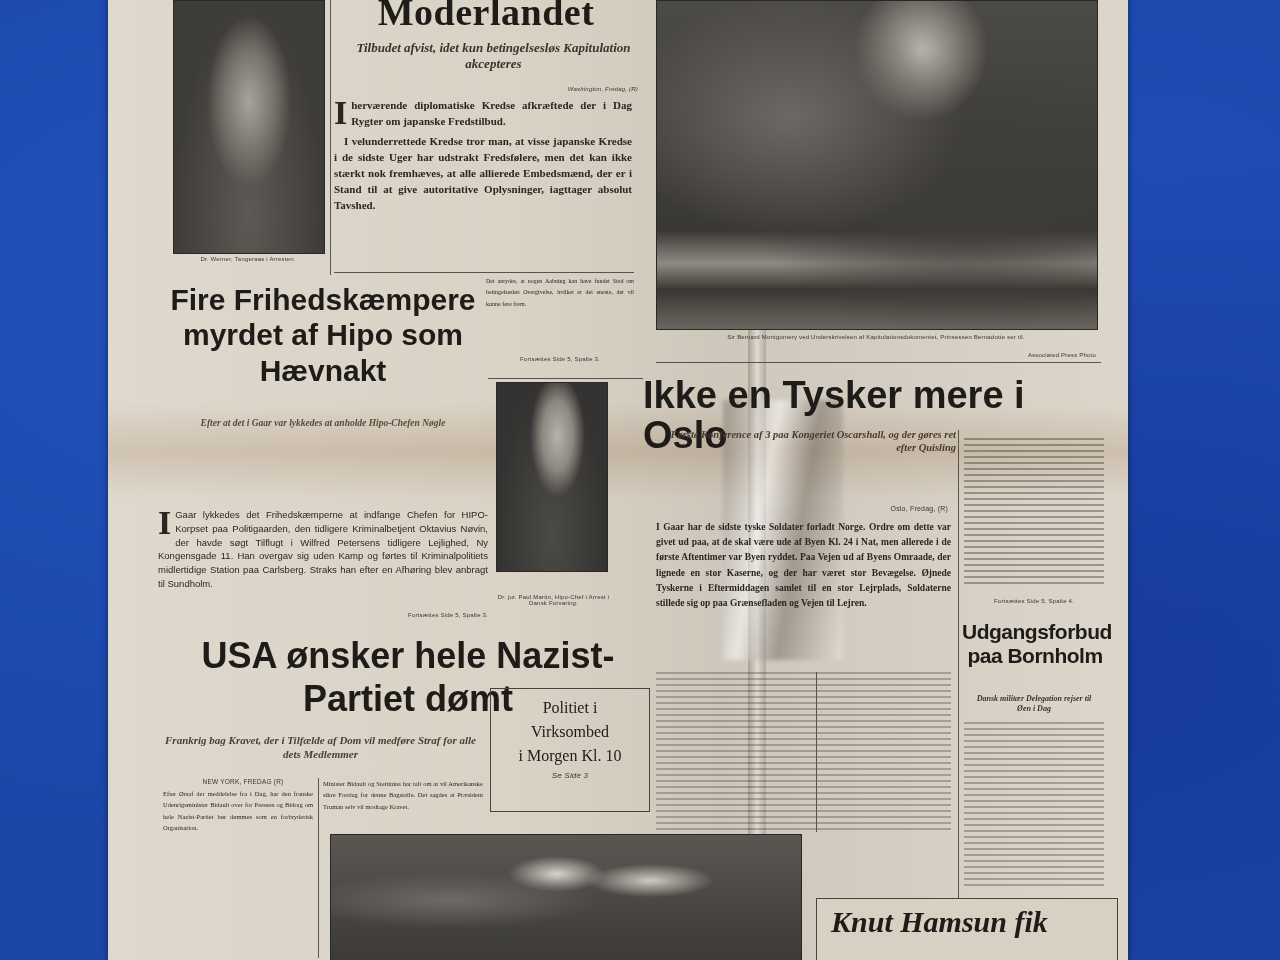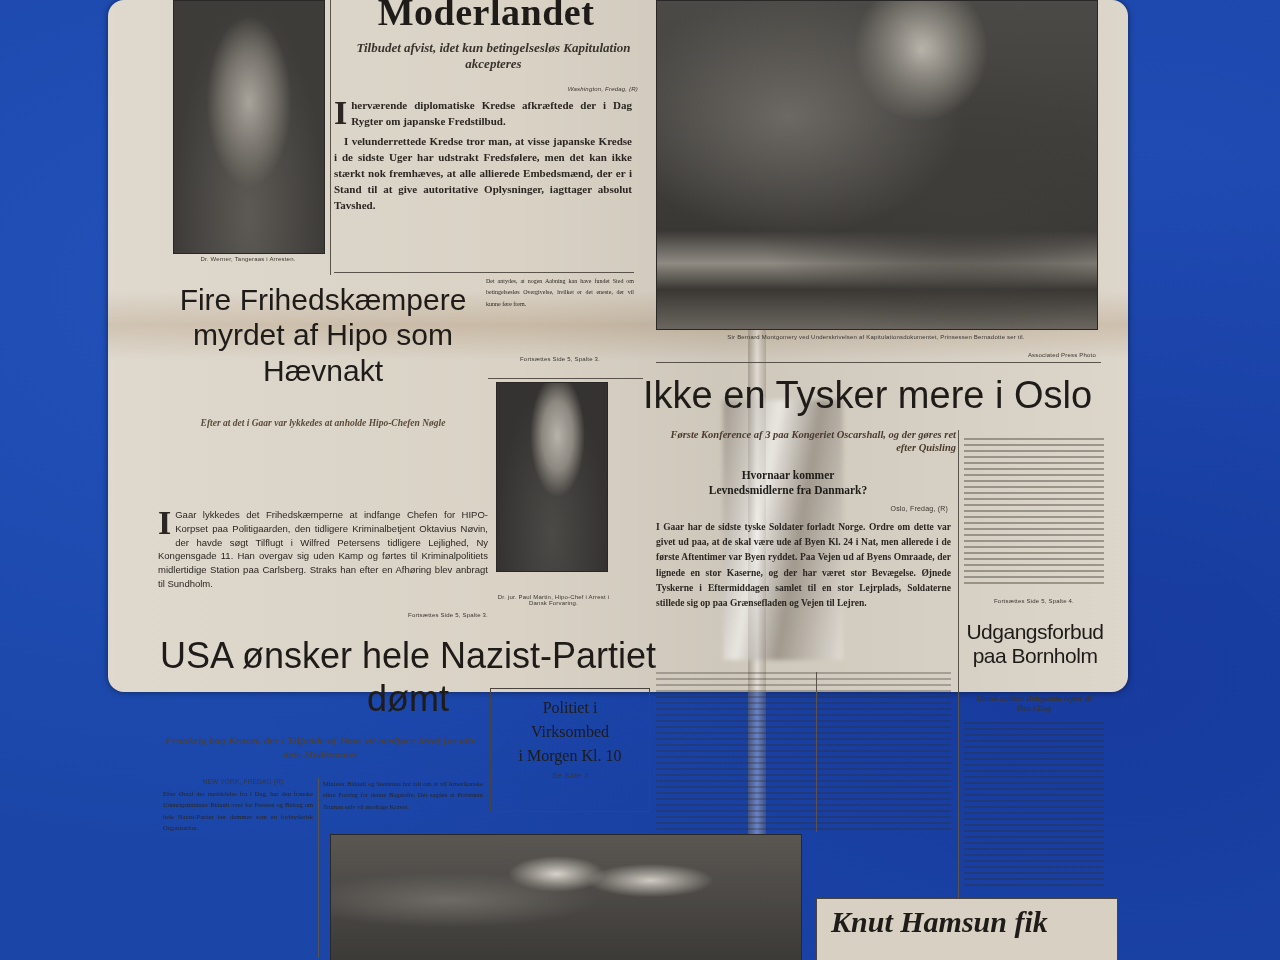--- a/index.html
+++ b/index.html
@@ -6,27 +6,26 @@
   body {
     width: 1280px; height: 960px; overflow: hidden; position: relative;
     background: #1b46a8;
     background-image:
       radial-gradient(ellipse at 20% 30%, rgba(40,90,200,0.55), transparent 60%),
       radial-gradient(ellipse at 85% 70%, rgba(20,50,150,0.6), transparent 55%),
       radial-gradient(ellipse at 90% 20%, rgba(35,80,190,0.5), transparent 50%);
     font-family: "DejaVu Serif", serif;
   }
   .paper {
-    position: absolute; left: 108px; top: 0; width: 1020px; height: 692px;
+    position: absolute; left: 108px; top: 0; width: 1020px; height: 960px;
     background: #d9d2c5;
     background-image:
       linear-gradient(90deg, rgba(255,255,255,0.15), rgba(0,0,0,0) 40%, rgba(0,0,0,0.05) 60%, rgba(255,255,255,0.1)),
       linear-gradient(180deg, rgba(0,0,0,0) 42%, rgba(150,110,70,0.25) 47%, rgba(0,0,0,0) 52%);
     box-shadow: 0 0 6px rgba(0,0,0,0.5);
-    border-radius: 16px;
   }
   .fold-v {
     position: absolute; left: 640px; top: 0; width: 18px; height: 960px;
     background: linear-gradient(90deg, rgba(120,110,95,0.45), rgba(255,255,255,0.35), rgba(120,110,95,0.35));
   }
   .crease {
     position: absolute; left: 615px; top: 400px; width: 120px; height: 260px;
     background: linear-gradient(100deg, rgba(80,70,60,0.35), rgba(255,255,255,0.55) 35%, rgba(90,80,70,0.4) 60%, rgba(255,255,255,0.3));
     filter: blur(2px);
   }
@@ -50,21 +49,21 @@
       radial-gradient(ellipse at 25% 50%, #6e6b66, transparent 30%),
       radial-gradient(ellipse at 48% 30%, #d8d3ca, transparent 14%),
       radial-gradient(ellipse at 68% 35%, #cfcac1, transparent 14%),
       linear-gradient(180deg, #5a5753, #3b3936);
   }
   .caption {
     font-family: "Liberation Sans", sans-serif; font-size: 6px; color: #3a3530;
     text-align: center; letter-spacing: 0.2px;
   }
   .head-sans {
-    font-family: "Liberation Sans", sans-serif; font-weight: normal; color: #1e1b18;
+    font-family: "Liberation Sans", sans-serif; font-weight: bold; color: #1e1b18;
     line-height: 1.05; text-align: center;
   }
   .head-serif {
     font-family: "Liberation Serif", serif; font-weight: bold; color: #1e1b18; text-align: center;
   }
   .sub-italic {
     font-family: "Liberation Serif", serif; font-style: italic; font-weight: bold;
     color: #3a342e; text-align: center; line-height: 1.25;
   }
   .body-text {
@@ -119,21 +118,20 @@
   <div class="fold-v"></div>
   <div class="crease"></div>
 
   <div class="el photo photo-large" style="left:548px; top:0; width:440px; height:328px;"></div>
   <div class="el caption" style="left:548px; top:334px; width:440px;">Sir Bernard Montgomery ved Underskrivelsen af Kapitulationsdokumentet, Prinsessen Bernadotte ser til.</div>
   <div class="el caption" style="left:780px; top:352px; width:208px; text-align:right;">Associated Press Photo</div>
   <div class="rule-h" style="left:548px; top:362px; width:445px;"></div>
 
   <div class="el head-sans" style="left:535px; top:376px; width:470px; font-size:38px; text-align:left;">Ikke en Tysker mere i Oslo</div>
   <div class="el sub-italic" style="left:548px; top:428px; width:300px; font-size:10.5px; color:#4a3a2c;text-align:right;">Første Konference af 3 paa Kongeriet Oscarshall, og der gøres ret efter Quisling</div>
-  <div class="el head-serif" style="left:590px; top:468px; width:180px; font-size:11.5px; line-height:1.3;">Hvornaar kommer Levnedsmidlerne fra Danmark?</div>
   <div class="el caption" style="left:720px; top:505px; width:120px; text-align:right; font-size:7px;">Oslo, Fredag, (R)</div>
   <div class="el body-text" style="left:548px; top:520px; width:295px; font-size:9.5px; font-weight:bold; line-height:1.6;">I Gaar har de sidste tyske Soldater forladt Norge. Ordre om dette var givet ud paa, at de skal være ude af Byen Kl. 24 i Nat, men allerede i de første Aftentimer var Byen ryddet. Paa Vejen ud af Byens Omraade, der lignede en stor Kaserne, og der har været stor Bevægelse. Øjnede Tyskerne i Eftermiddagen samlet til en stor Lejrplads, Soldaterne stillede sig op paa Grænsefladen og Vejen til Lejren.</div>
   <div class="el lines" style="left:548px; top:672px; width:295px; height:160px; opacity:0.55;"></div>
   <div class="rule-v" style="left:708px; top:672px; height:160px;"></div>
 
   <div class="rule-v" style="left:850px; top:430px; height:530px;"></div>
   <div class="el lines" style="left:856px; top:438px; width:140px; height:150px; opacity:0.7;"></div>
   <div class="el caption" style="left:856px; top:598px; width:140px;">Fortsættes Side 5, Spalte 4.</div>
 
   <div class="el head-sans" style="left:854px; top:620px; width:146px; font-size:21px; line-height:1.15; letter-spacing:-0.5px;">Udgangsforbud paa Bornholm</div>

